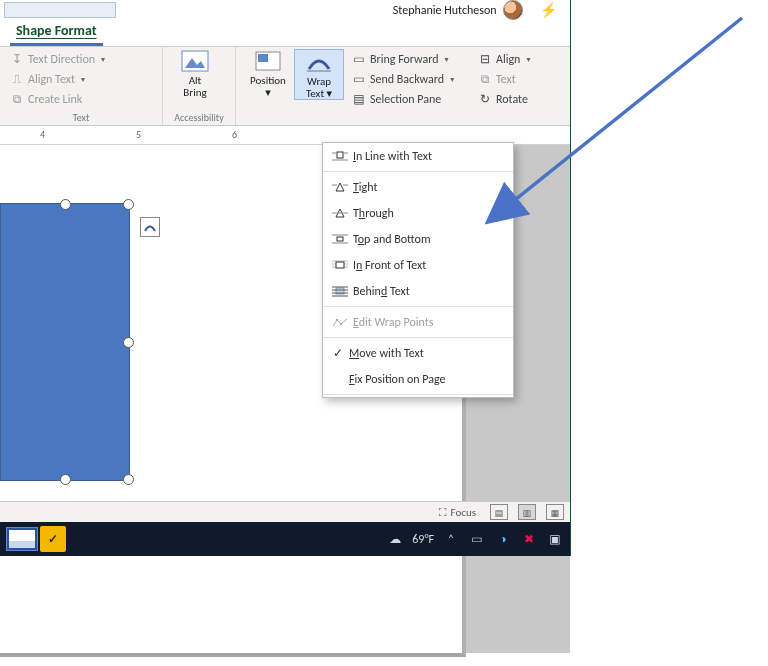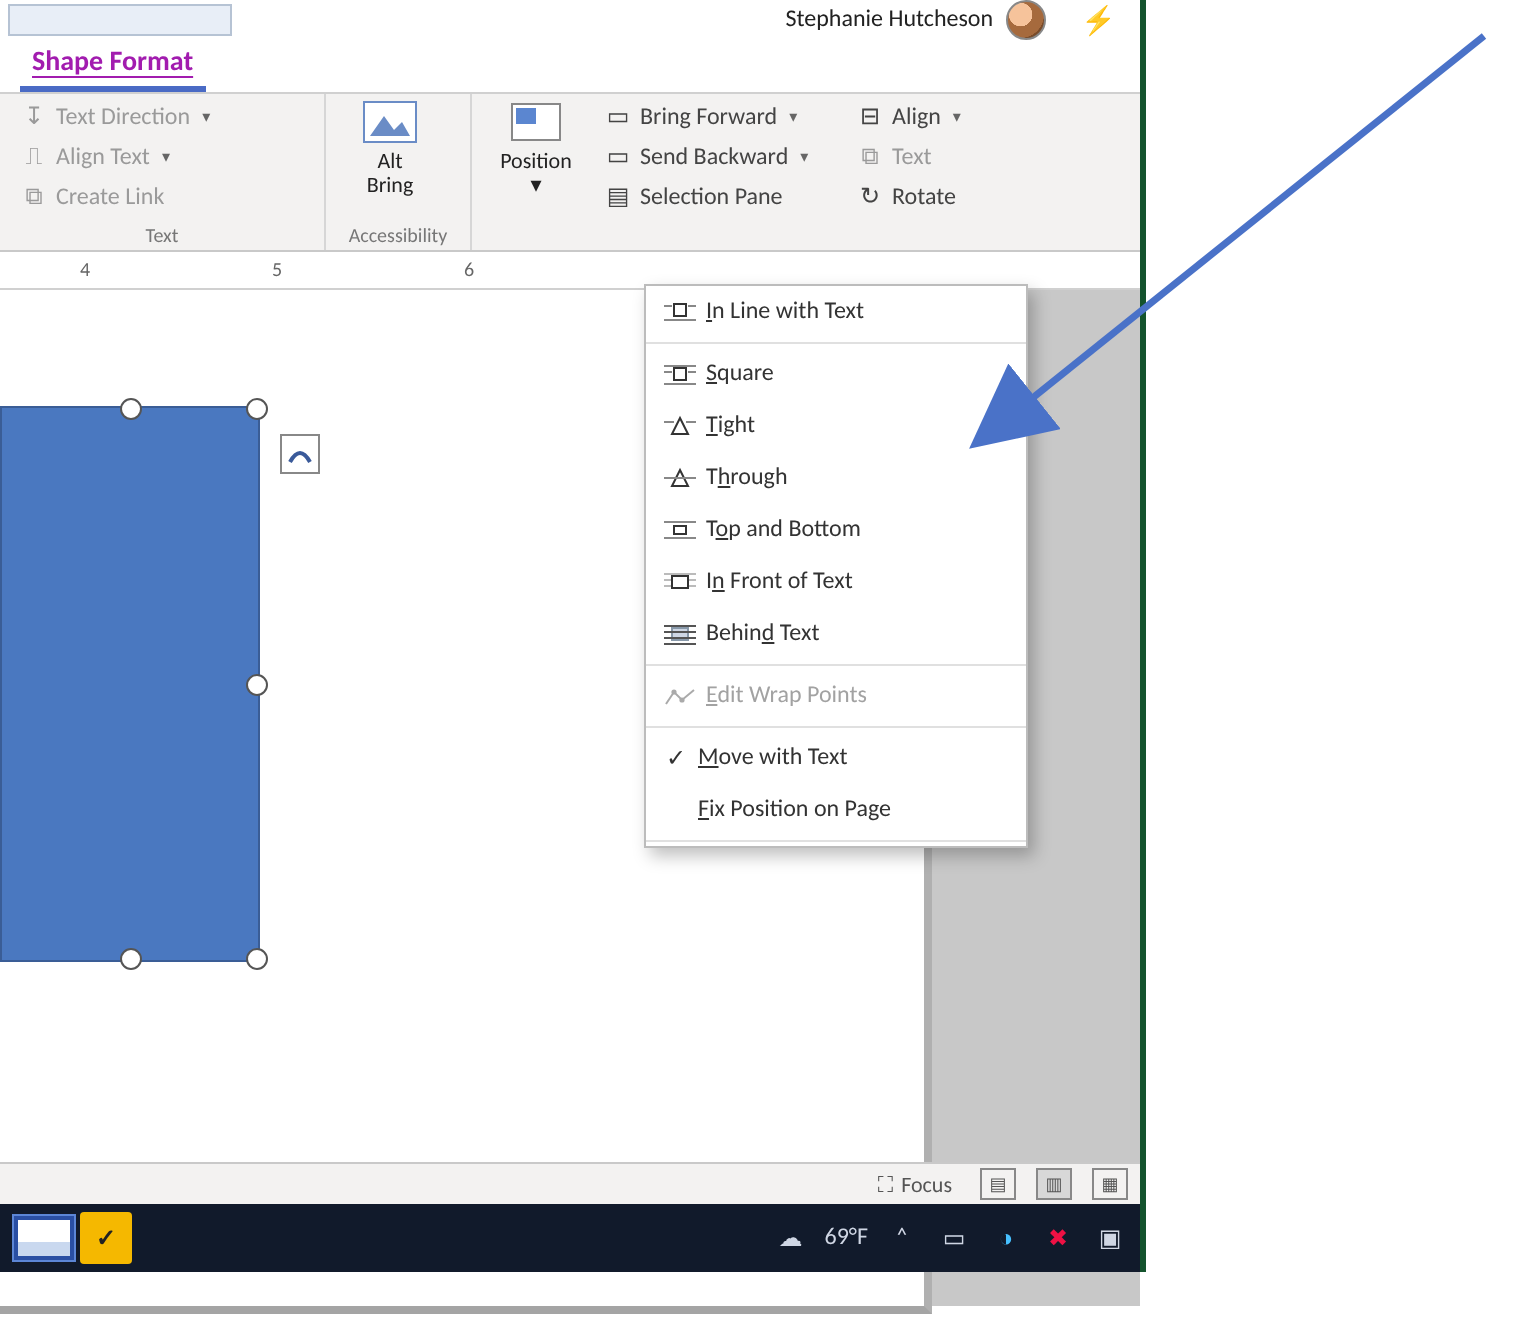--- a/index.html
+++ b/index.html
@@ -1,25 +1,25 @@
 <!DOCTYPE html>
 <html><head>
 <meta charset="utf-8">
 <style>
   html,body{margin:0;padding:0;width:768px;height:666px;font-family:"Segoe UI",Calibri,Arial,sans-serif;font-size:12px;color:#222;background:#fff;overflow:hidden}
-  .app{position:relative;width:570px;height:636px;background:#f3f2f1;border-right:3px solid #14532d}
+  .app{position:relative;width:570px;height:556px;background:#f3f2f1;border-right:1px solid #14532d}
   .titlebar{height:20px;background:#fff;display:flex;align-items:center}
   .titlebar .inputstub{margin-left:4px;width:110px;height:14px;background:#e8eef7;border:1px solid #b6c3d4}
   .titlebar .spacer{flex:1}
   .titlebar .user{font-size:12px;color:#222;margin-right:6px}
   .titlebar .avatar{width:18px;height:18px;border-radius:50%;background:radial-gradient(circle at 35% 35%,#f6c39b 0 35%,#a66a3d 36% 70%,#7a4c2a 71% 100%);border:1px solid #888;margin-right:18px}
   .titlebar .flash{font-size:14px;color:#666;margin-right:12px}
 
   .tabrow{height:26px;background:#fff;display:flex;align-items:flex-end;padding-left:10px;border-bottom:1px solid #d0d0d0}
-  .tabrow .tab{padding:4px 6px 4px 6px;font-size:14px;color:#a21caf}
+  .tabrow .tab{padding:4px 6px 4px 6px;font-size:14px;color:#14532d}
   .tabrow .tab.active{border-bottom:3px solid #4a6bc5;font-weight:600;text-decoration:underline;text-underline-offset:3px}
 
   .ribbon{height:78px;background:#f3f2f1;border-bottom:1px solid #c9c9c9;display:flex;align-items:stretch;position:relative}
   .rgrp{display:flex;flex-direction:column;justify-content:space-between;border-right:1px solid #d6d6d6;padding:2px 6px 1px 6px}
   .rgrp .lbl{font-size:10px;color:#777;text-align:center}
   .rbtn{display:flex;align-items:center;gap:4px;height:19px;padding:0 4px;font-size:12px;color:#444}
   .rbtn.dis{color:#9a9a9a}
   .rbtn .drop{font-size:8px;color:#666;margin-left:2px}
   .glyph{display:inline-block;width:14px;text-align:center;font-size:12px}
   .bigbtn{display:flex;flex-direction:column;align-items:center;justify-content:center;width:52px;gap:2px}
@@ -125,20 +125,30 @@
         <div class="bigbtn">
           <div class="bigicon">
             <svg viewBox="0 0 28 22">
                 <rect x="2" y="2" width="24" height="18" fill="#fff" stroke="#888"></rect>
                 <rect x="4" y="4" width="10" height="8" fill="#5b86d0"></rect>
               </svg>
           </div>
           <span class="cap" style="white-space:pre"><span>Position</span>
 ▾</span>
         </div>
+        <div class="bigbtn wrapactive" style="width:48px">
+          <div class="bigicon">
+            <svg viewBox="0 0 28 22">
+                <path d="M4 18 Q14 2 24 18" fill="none" stroke="#3a5a9a" stroke-width="3"></path>
+                <line x1="2" y1="20" x2="26" y2="20" stroke="#777"></line>
+              </svg>
+          </div>
+          <span class="cap" style="white-space:pre"><span>Wrap
+Text</span> ▾</span>
+        </div>
         <div class="rcluster" style="margin-left:4px;width:124px">
           <div class="rbtn">
             <span class="glyph">▭</span>
             <span>Bring Forward</span>
             <span class="drop">▾</span>
           </div>
           <div class="rbtn">
             <span class="glyph">▭</span>
             <span>Send Backward</span>
             <span class="drop">▾</span>
@@ -201,32 +211,20 @@
             <line x1="13" y1="3" x2="17" y2="3" stroke="#888"></line>
             <line x1="1" y1="10" x2="17" y2="10" stroke="#888"></line>
           </svg>
         </span>
       <span class="mlabel"><span class="u_">I</span><span></span>n Line with Text</span>
     </div>
     <div class="sep"></div>
     <div class="mitem">
       <span class="micon">
           <svg viewBox="0 0 18 12">
-            <rect x="6" y="3" width="6" height="6" fill="none" stroke="#333"></rect>
-            <line x1="1" y1="2" x2="17" y2="2" stroke="#888"></line>
-            <line x1="1" y1="5" x2="5" y2="5" stroke="#888"></line>
-            <line x1="13" y1="5" x2="17" y2="5" stroke="#888"></line>
-            <line x1="1" y1="11" x2="17" y2="11" stroke="#888"></line>
-          </svg>
-        </span>
-      <span class="mlabel"><span class="u_">S</span>quare</span>
-    </div>
-    <div class="mitem">
-      <span class="micon">
-          <svg viewBox="0 0 18 12">
             <polygon points="9,2 13,10 5,10" fill="none" stroke="#333"></polygon>
             <line x1="1" y1="4" x2="6" y2="4" stroke="#888"></line>
             <line x1="12" y1="4" x2="17" y2="4" stroke="#888"></line>
           </svg>
         </span>
       <span class="mlabel"><span class="u_">T</span>ight</span>
     </div>
     <div class="mitem">
       <span class="micon">
           <svg viewBox="0 0 18 12">

